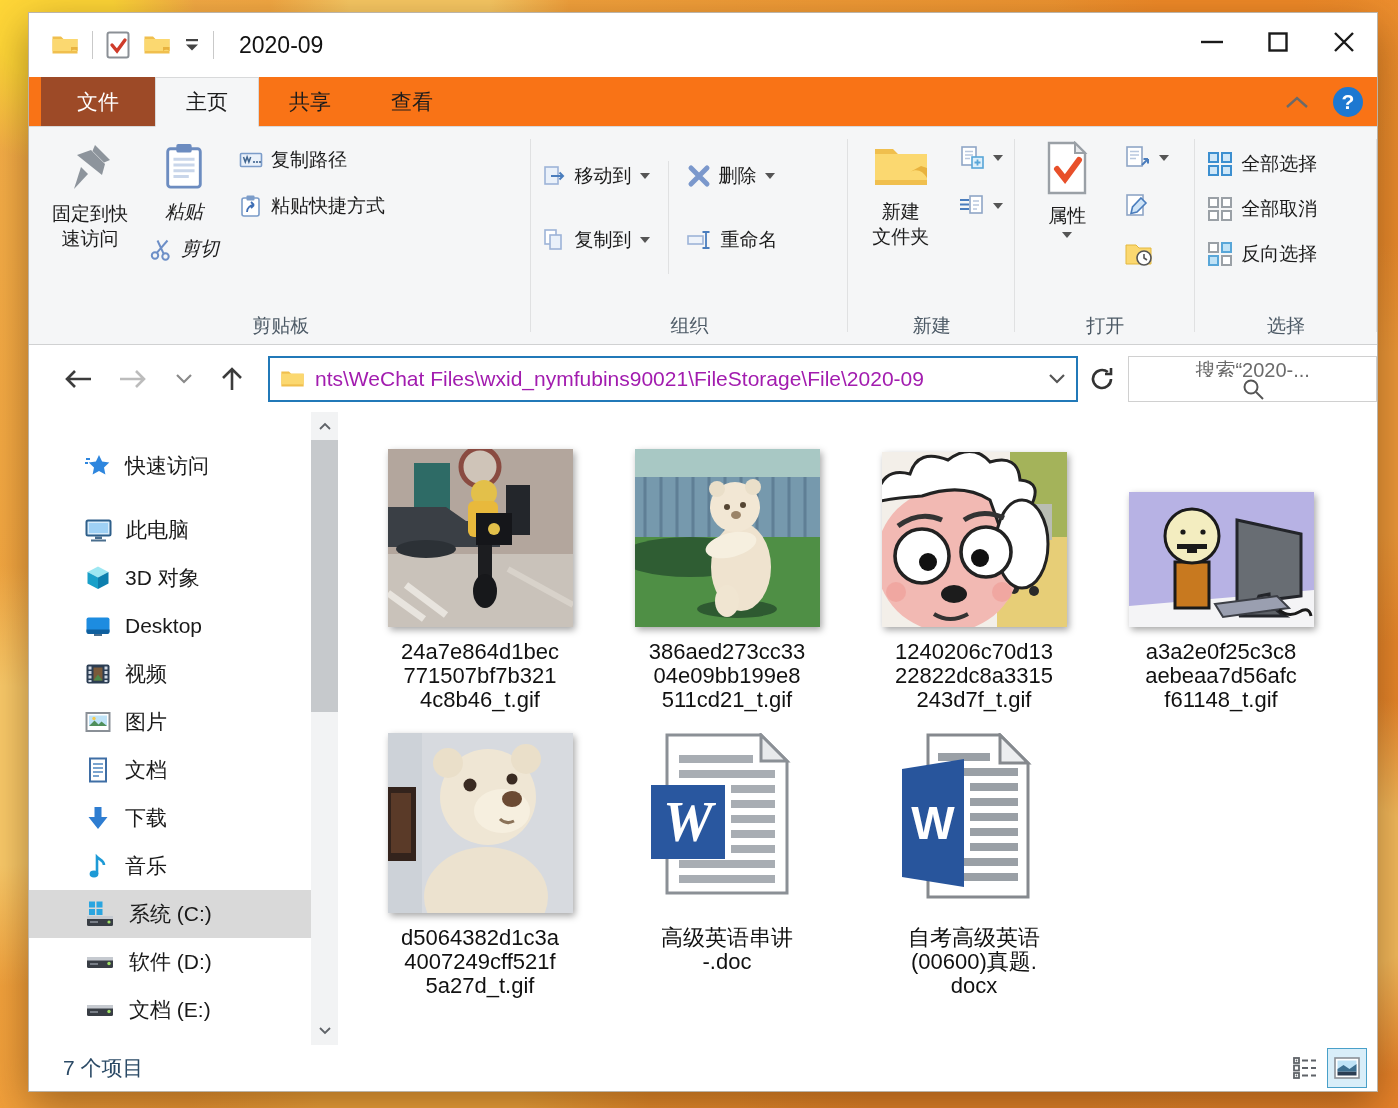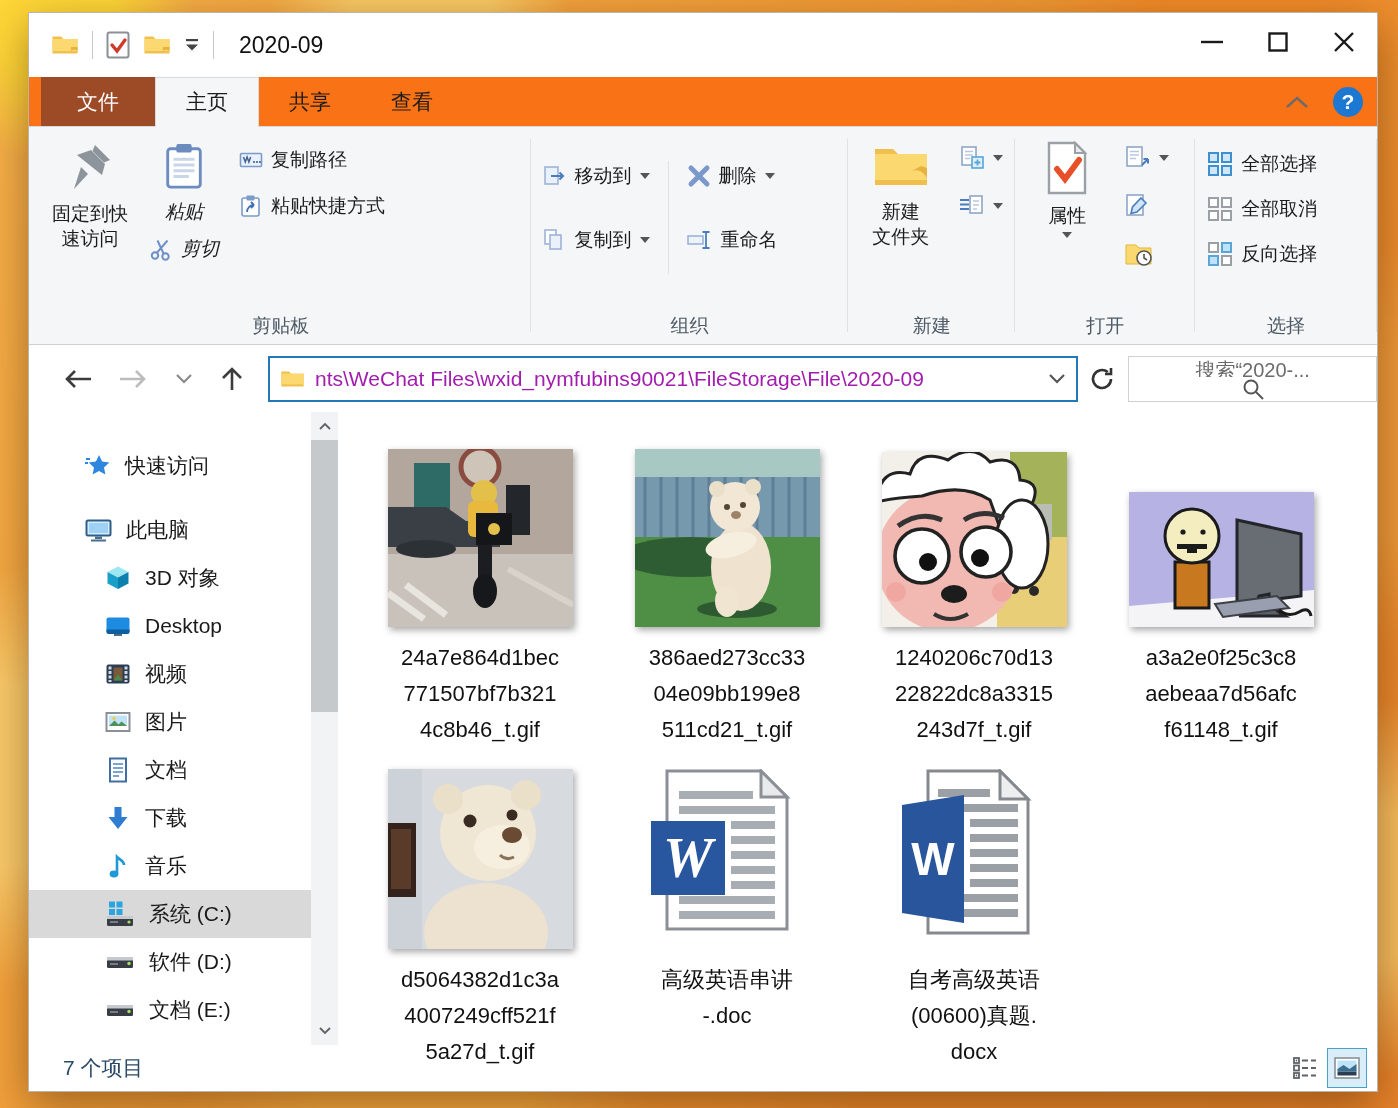--- a/index.html
+++ b/index.html
@@ -59,32 +59,32 @@
   .nav-btns { display:flex; align-items:center; gap:25px; padding:0 22px 0 32px; }
   .addr { width:822px; height:46px; border:2px solid #2179b8; display:flex; align-items:center; padding:0 10px; gap:10px; background:#fff; }
   .addr-text { font-size:21px; color:#a21caf; white-space:nowrap; overflow:hidden; flex:1; }
   .refresh-btn { margin:0 12px 0 10px; }
   .searchbox { width:252px; height:46px; border:1px solid #d0d0d0; display:flex; align-items:center; padding:0 12px; color:#6b6b6b; font-size:20px;flex-direction:column; }
   .search-text { flex:1; white-space:nowrap; overflow:hidden; }
   
   .main { display:flex; height:633px; background:#fff; }
   .sidebar { width:282px; padding-top:30px; }
   .side-item { height:48px; display:flex; align-items:center; gap:14px; padding-left:56px; font-size:21px; color:#1a1a1a; }
-  .side-item.child { padding-left:76px; }
+  .side-item.child { padding-left:56px; }
   .side-item.selected { background:#d9d9d9; }
   .side-scroll { width:27px; background:#f2f3f4; display:flex; flex-direction:column; align-items:center; }
   .ss-btn { height:28px; width:100%; display:flex; align-items:center; justify-content:center; }
   .ss-thumb { width:100%; height:272px; background:#c6c9cc; }
   .ss-space { flex:1; }
   .content { flex:1; padding:23px 0 0 47px; }
   .files-row { display:flex; gap:57px; margin-bottom:9px; }
   .file-item { width:190px; display:flex; flex-direction:column; align-items:center; }
   .thumb-box { height:192px; width:100%; display:flex; align-items:flex-end; justify-content:center; }
   .thumb { box-shadow:2px 3px 7px rgba(0,0,0,.35); display:block; }
-  .file-name { margin-top:13px; font-size:22px; line-height:36px; color:#111; text-align:center; white-space:pre-line; }
+  .file-name { margin-top:13px; font-size:22px; line-height:24px; color:#111; text-align:center; white-space:pre-line; }
   
   .statusbar { height:46px; display:flex; align-items:center; justify-content:space-between; padding:0 10px 0 34px; background:#fff; }
   .status-text { font-size:21px; color:#2b4a66; }
   .view-toggles { display:flex; align-items:center; gap:2px; }
   .vt { width:40px; height:40px; display:flex; align-items:center; justify-content:center; border:1px solid transparent; }
   .vt.active { border:1px solid #49a0c9; background:#d9eef9; }
   svg { display:block; }
 </style>
 </head>
 <body>

